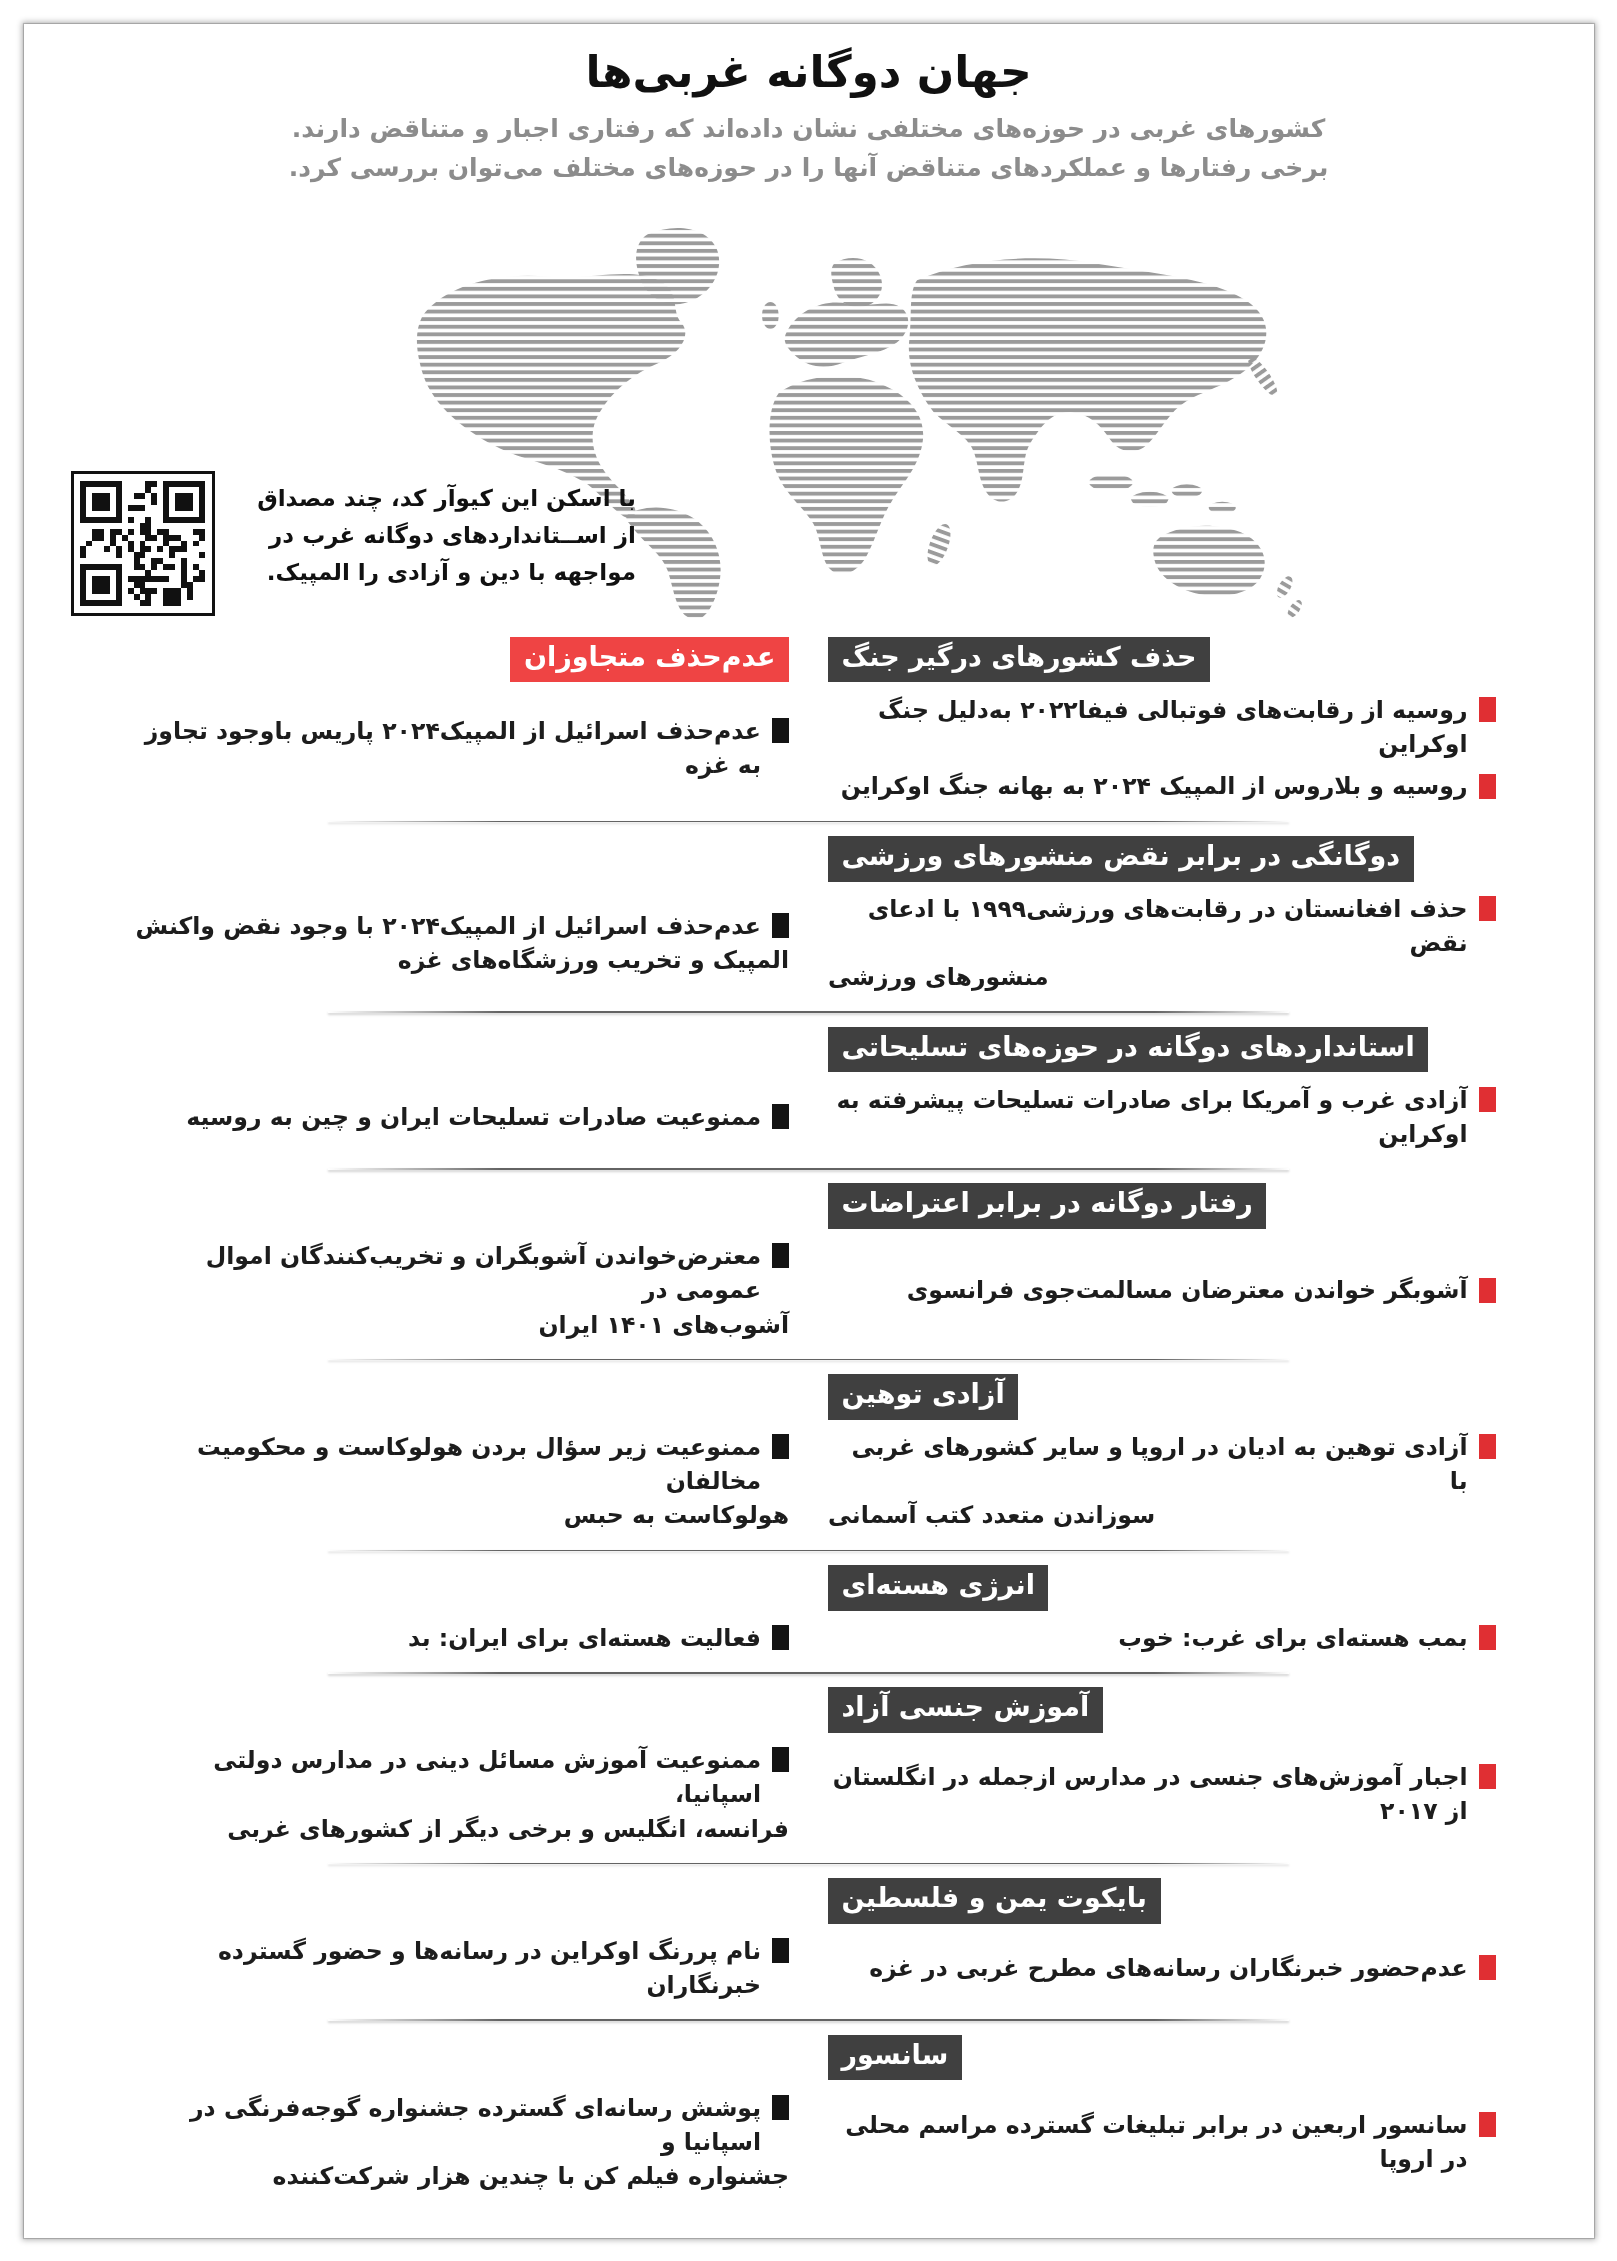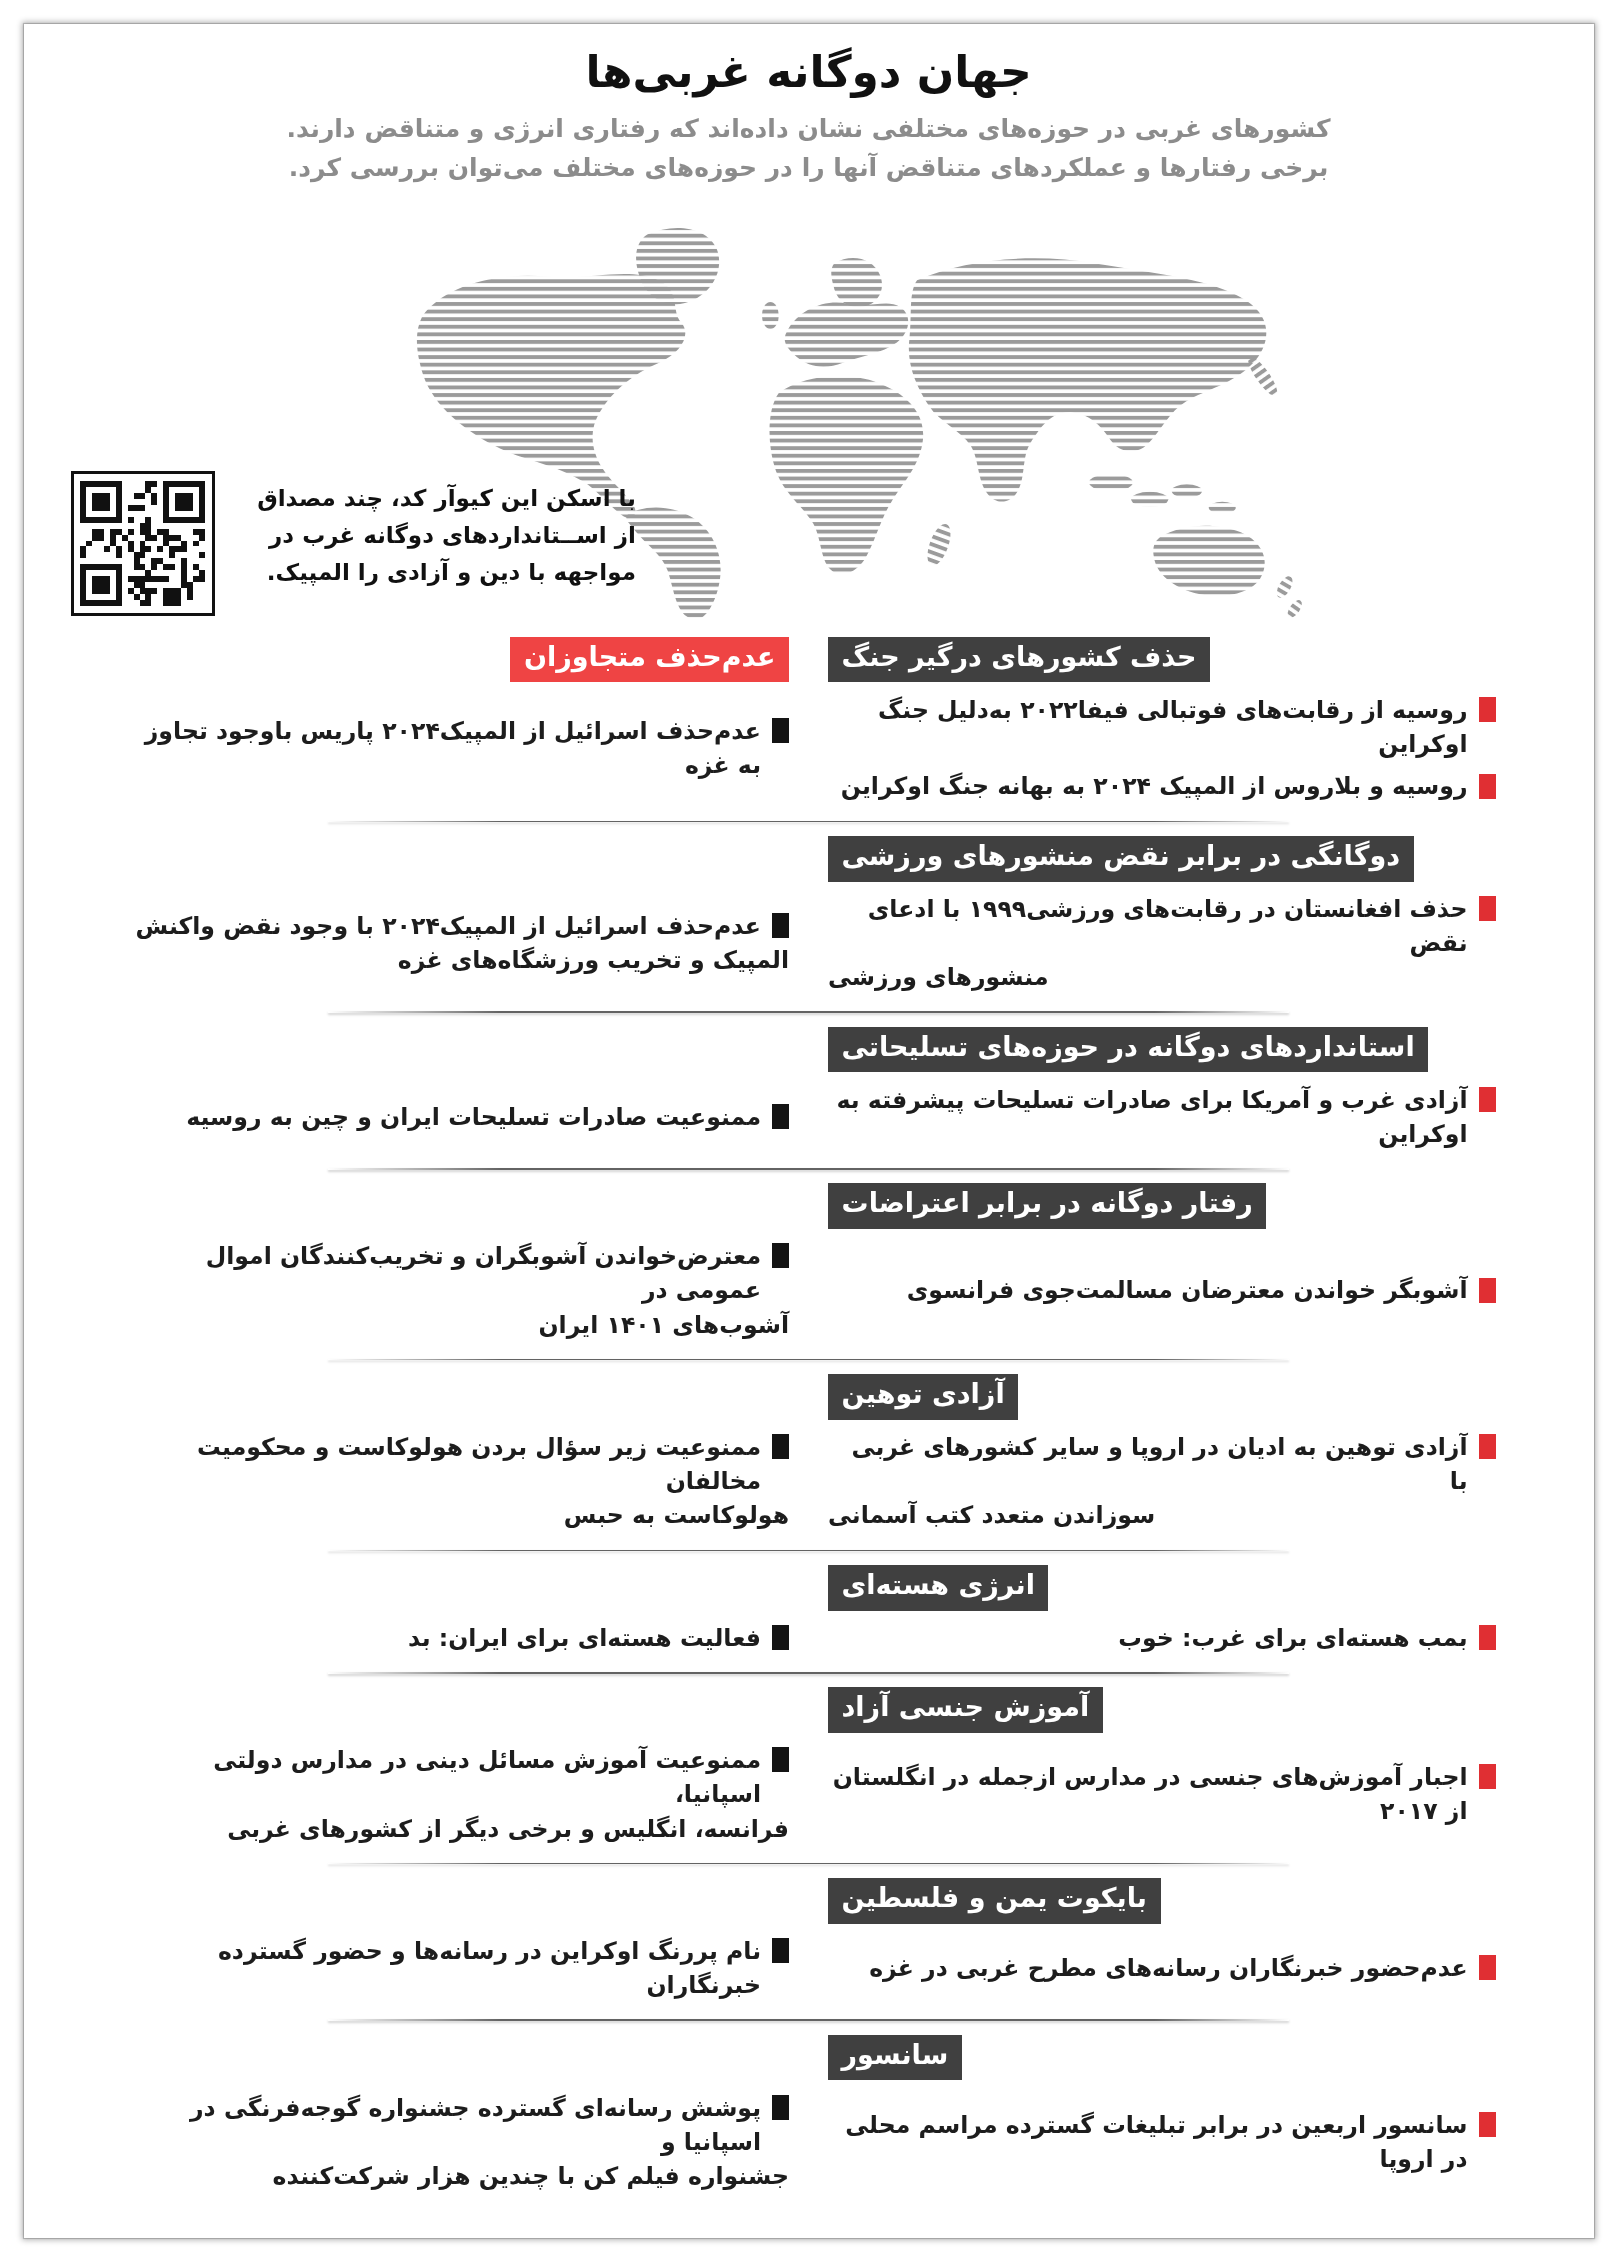--- a/index.html
+++ b/index.html
@@ -43,21 +43,21 @@
     box-shadow:0 1.7px 2.5px rgba(0,0,0,0.22);}
   .sec:last-child .divider{display:none;}
 </style>
 </head>
 <body>
 
 <div class="page">
 
   <h1 class="title">جهان دوگانه غربی‌ها</h1>
 
-  <p class="subtitle"><span>کشورهای غربی در حوزه‌های مختلفی نشان داده‌اند که رفتاری انرژی و متناقض دارند.</span><br><span>برخی رفتارها و عملکردهای متناقض آنها را در حوزه‌های مختلف می‌توان بررسی کرد.</span></p>
+  <p class="subtitle"><span>کشورهای غربی در حوزه‌های مختلفی نشان داده‌اند که رفتاری اجبار و متناقض دارند.</span><br><span>برخی رفتارها و عملکردهای متناقض آنها را در حوزه‌های مختلف می‌توان بررسی کرد.</span></p>
 
   <div class="hero">
     <svg class="worldmap" viewBox="0 0 1100 497" aria-hidden="true">
       <defs>
         <pattern id="hs" width="10" height="9" patternUnits="userSpaceOnUse">
           <rect width="10" height="4.6" fill="#9b9b9b"></rect>
         </pattern>
       </defs>
       <g fill="url(#hs)">
         <path d="M55,125 C80,90 140,72 205,78 C255,82 300,66 335,82 C362,94 350,118 362,132 C375,147 362,168 336,180 C304,194 282,212 266,238 C252,261 256,284 268,304 C279,322 296,334 306,350 C312,360 303,369 292,361 C276,349 262,331 246,321 C214,301 178,296 148,282 C108,263 68,232 56,194 C47,165 46,143 55,125 Z"></path>

